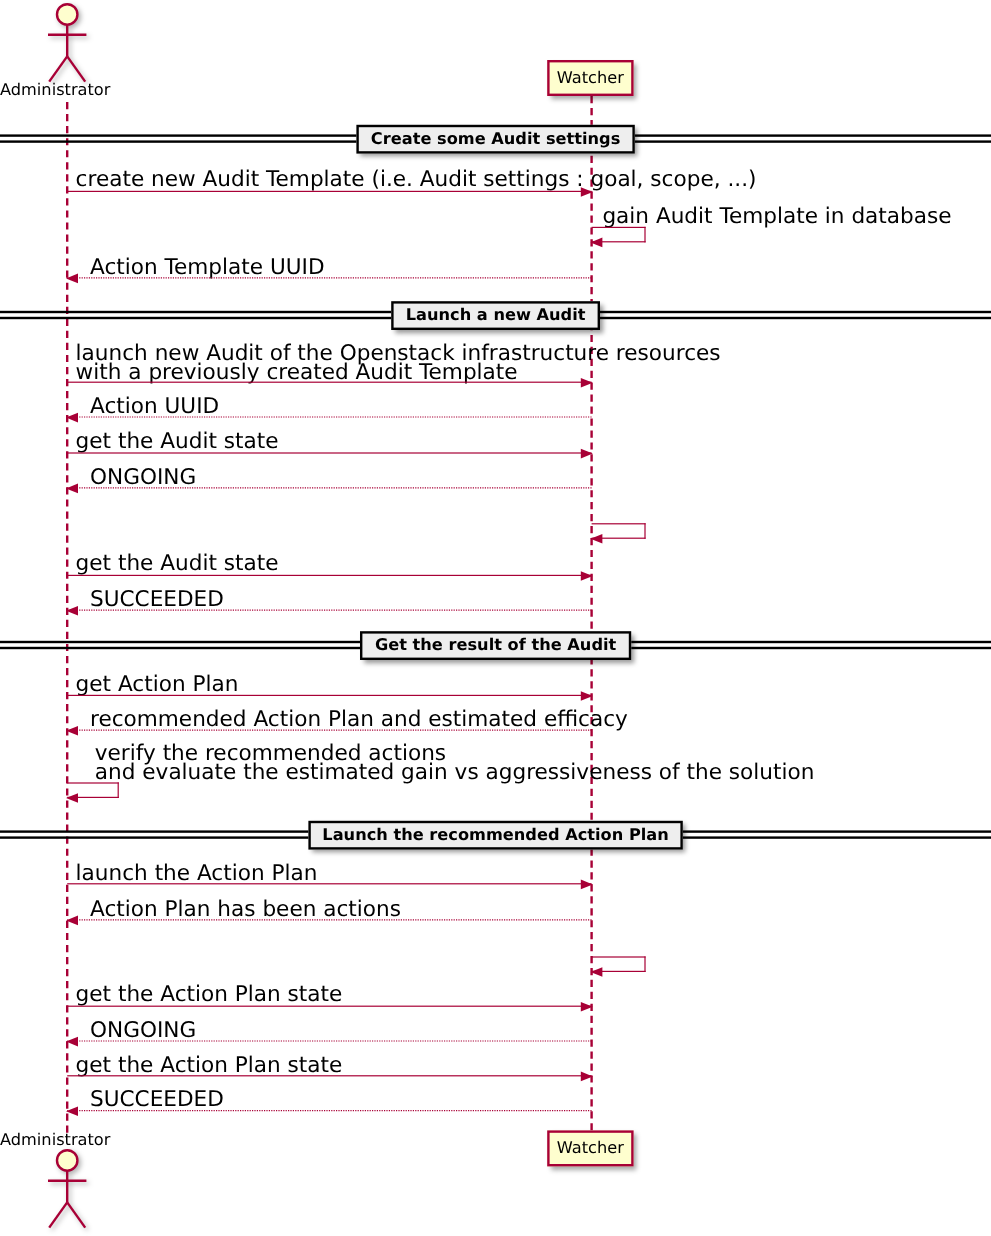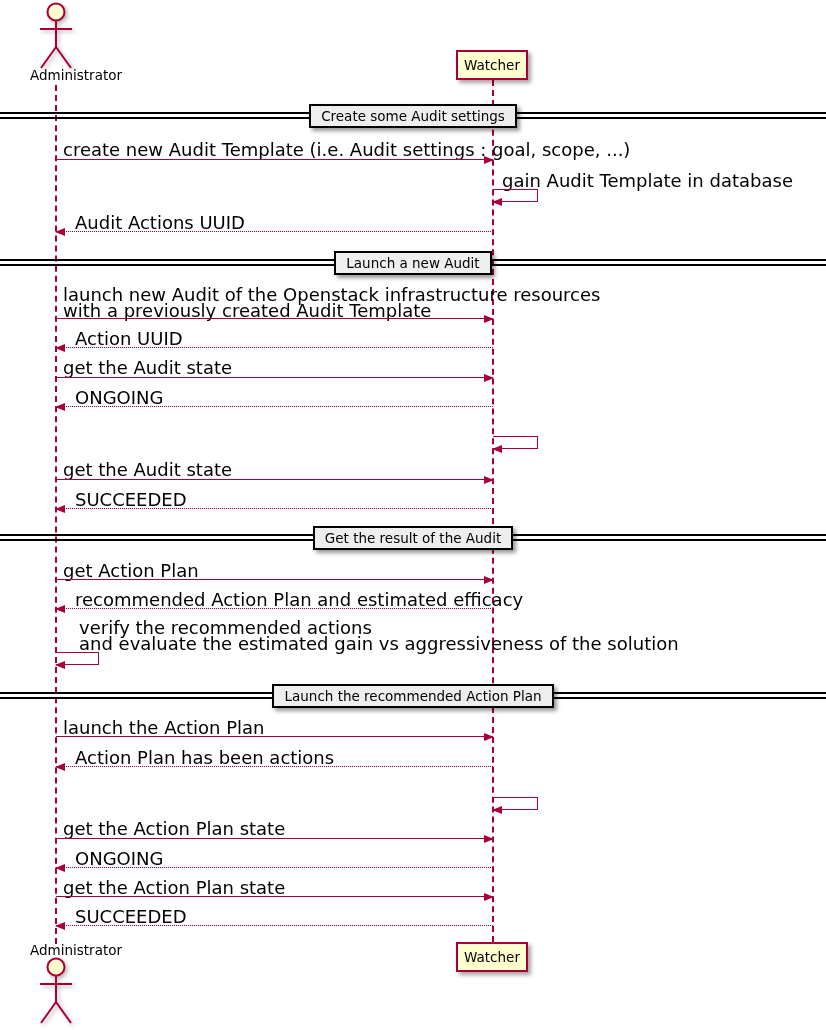--- a/index.html
+++ b/index.html
@@ -10,34 +10,34 @@
   .lifeline {
     position:absolute; width:0; border-left:2px dashed #A80036;
   }
   .participant {
     position:absolute; width:68px; height:26px;
     background:#FEFECE; border:2px solid #A80036;
     display:flex; align-items:center; justify-content:center;
     font-size:13.5px; box-shadow:3px 3px 4px rgba(0,0,0,.35);
   }
   .actor-label {
-    position:absolute; width:112px; text-align:center; font-size:13.5px; line-height:15px;padding-left:20px;
+    position:absolute; width:112px; text-align:left; font-size:13.5px; line-height:15px;
   }
   .actor-svg { position:absolute; filter:drop-shadow(2.5px 2.5px 2px rgba(0,0,0,.3)); }
   .divider {
     position:absolute; left:0; width:826px; height:25px;
     display:flex; align-items:center; justify-content:center;
   }
   .divider-lines {
     position:absolute; left:0; right:0; top:9px; height:3px;
     border-top:2px solid #000; border-bottom:2px solid #000;
   }
   .divider-box {
     position:relative; background:#EEEEEE; border:2px solid #000;
-    padding:2px 10px; font-weight:normal; font-size:13.5px; white-space:nowrap;
+    padding:2px 10px; font-weight:bold; font-size:13.5px; white-space:nowrap;
     box-shadow:3px 3px 4px rgba(0,0,0,.4);
   }
   .label {
     position:absolute; font-size:18px; line-height:15.5px;
     white-space:pre-line; color:#000;
   }
   .label.right-side { }
   .arrow { position:absolute; height:0; }
   .arrow.solid  { border-top:1.5px solid #A80036; }
   .arrow.dashed { border-top:1.5px dotted #A80036; }
@@ -85,21 +85,21 @@
   <span class="label" style="left:63px; top:142px">create new Audit Template (i.e. Audit settings : goal, scope, ...)</span>
   <div class="arrow solid" style="left:56px; top:159px; width:437px">
       <i class="head-r"></i>
     </div>
 
   <span class="label right-side" style="left:502px; top:173px">gain Audit Template in database</span>
   <div class="selfloop" style="left:493px; top:189px">
       <i class="head-l"></i>
     </div>
 
-  <span class="label" style="left:75px; top:215px">Audit Actions UUID</span>
+  <span class="label" style="left:75px; top:215px">Action Template UUID</span>
   <div class="arrow dashed" style="left:56px; top:231px; width:437px">
       <i class="head-l"></i>
     </div>
 
   <div class="divider" style="top:250px">
     <div class="divider-lines"></div>
     <div class="divider-box">Launch a new Audit</div>
   </div>
 
   <span class="label" style="left:63px; top:287px">launch new Audit of the Openstack infrastructure resources

